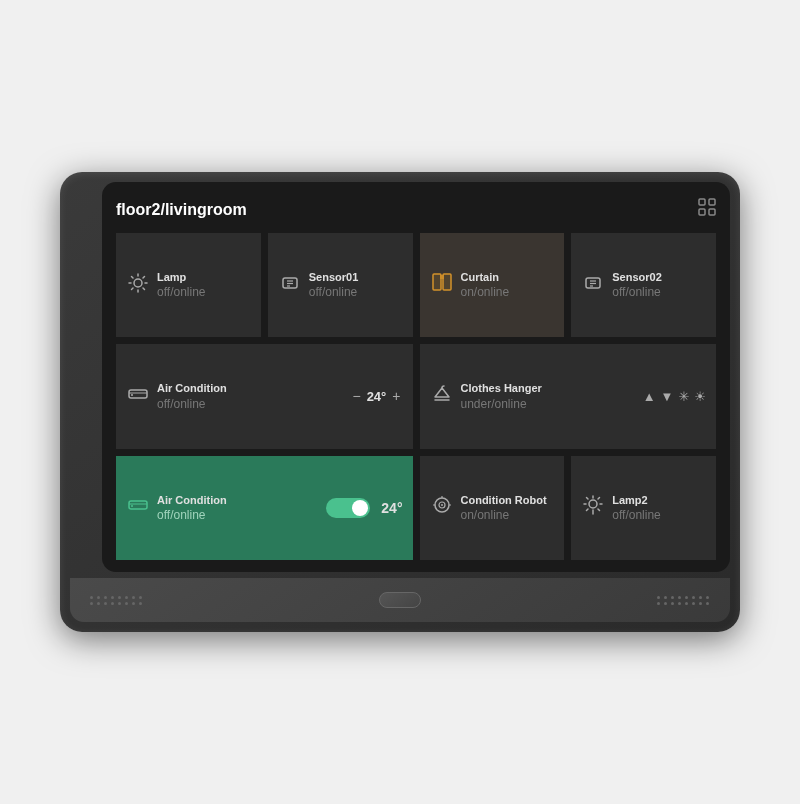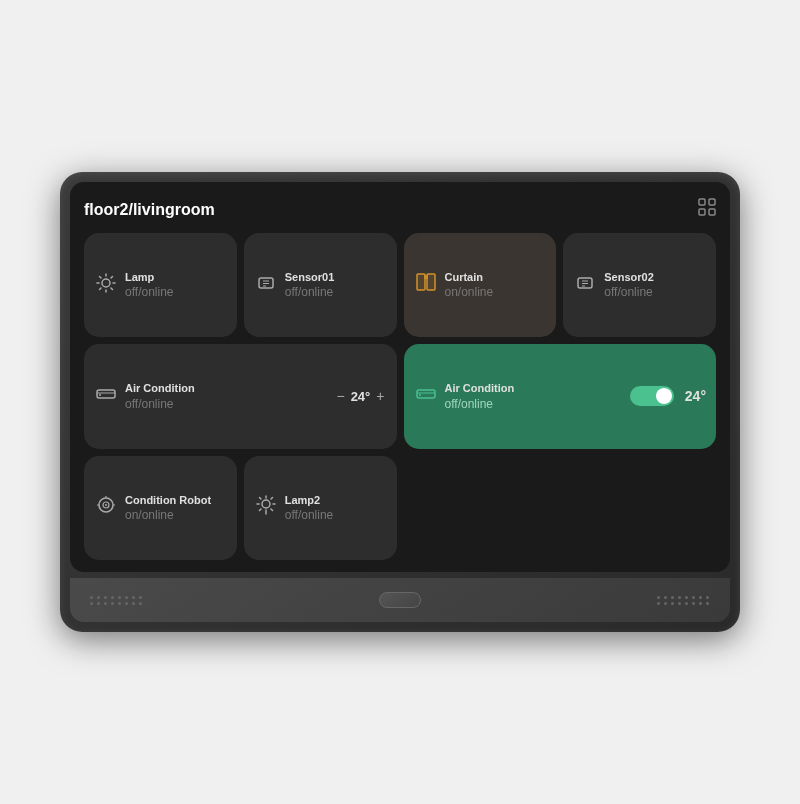--- a/index.html
+++ b/index.html
@@ -25,20 +25,21 @@
     }
 
     .screen-area {
       flex: 1;
       background: #1a1a1a;
       border-radius: 14px;
       overflow: hidden;
       padding: 16px 14px 12px;
       display: flex;
       flex-direction: column;
+      margin-left: 32px;
     }
 
     .screen-header {
       display: flex;
       justify-content: space-between;
       align-items: center;
       margin-bottom: 12px;
     }
 
     .screen-title {
@@ -55,21 +56,21 @@
     .grid {
       display: grid;
       grid-template-columns: repeat(4, 1fr);
       grid-template-rows: repeat(3, 1fr);
       gap: 7px;
       flex: 1;
     }
 
     .card {
       background: #2d2d2d;
-      border-radius: 15px;
+      border-radius: 0;
       padding: 8px 10px;
       display: flex;
       align-items: center;
       gap: 7px;
       cursor: pointer;
       position: relative;
       overflow: hidden;
     }
 
     .card.active-green {
@@ -319,20 +320,39 @@
           <span class="card-name">Air Condition</span>
           <span class="card-status">off/online</span>
         </div>
         <div class="card-ac-controls">
           <span class="ac-btn">−</span>
           <span class="ac-temp">24°</span>
           <span class="ac-btn">+</span>
         </div>
       </div>
 
+      <div class="card span2">
+        <div class="card-icon">
+          <svg width="22" height="22" viewBox="0 0 22 22" fill="none">
+            <path d="M11 5 C11 3.9 11.9 3 13 3" stroke="#aaa" stroke-width="1.5" stroke-linecap="round" fill="none"></path>
+            <path d="M11 5 L4 14 L18 14 Z" stroke="#aaa" stroke-width="1.5" stroke-linejoin="round" fill="none"></path>
+            <line x1="4" y1="17" x2="18" y2="17" stroke="#aaa" stroke-width="1.5" stroke-linecap="round"></line>
+          </svg>
+        </div>
+        <div class="card-text">
+          <span class="card-name">Clothes Hanger</span>
+          <span class="card-status">under/online</span>
+        </div>
+        <div class="hanger-controls">
+          <span class="hanger-btn">▲</span>
+          <span class="hanger-btn">▼</span>
+          <span class="hanger-btn">✳</span>
+          <span class="hanger-btn">☀</span>
+        </div>
+      </div>
 
       <div class="card active-green span2">
         <div class="card-icon green">
           <svg width="22" height="22" viewBox="0 0 22 22" fill="none">
             <rect x="2" y="7" width="18" height="8" rx="2" stroke="#4ac18e" stroke-width="1.5"></rect>
             <line x1="2" y1="10" x2="20" y2="10" stroke="#4ac18e" stroke-width="1"></line>
             <circle cx="5" cy="12" r="1" fill="#4ac18e"></circle>
           </svg>
         </div>
         <div class="card-text">

